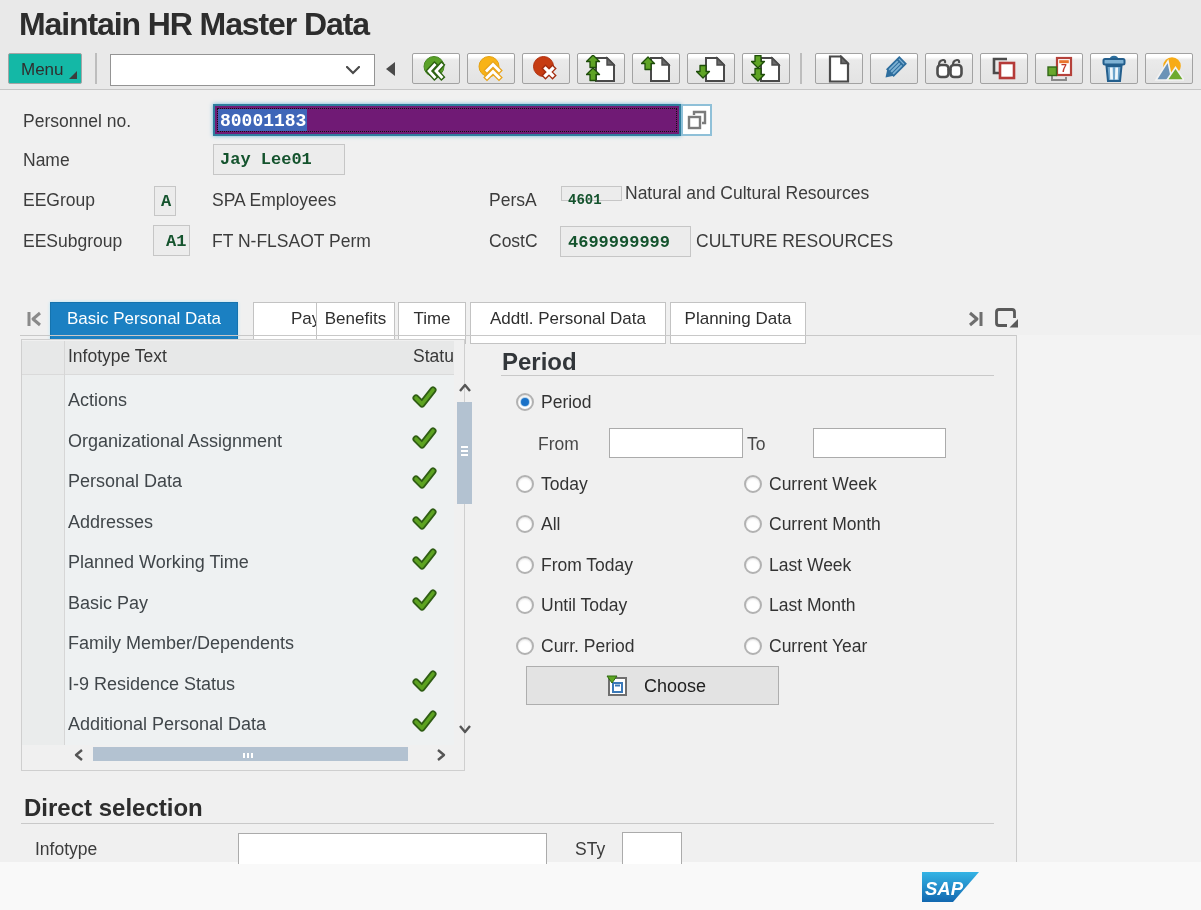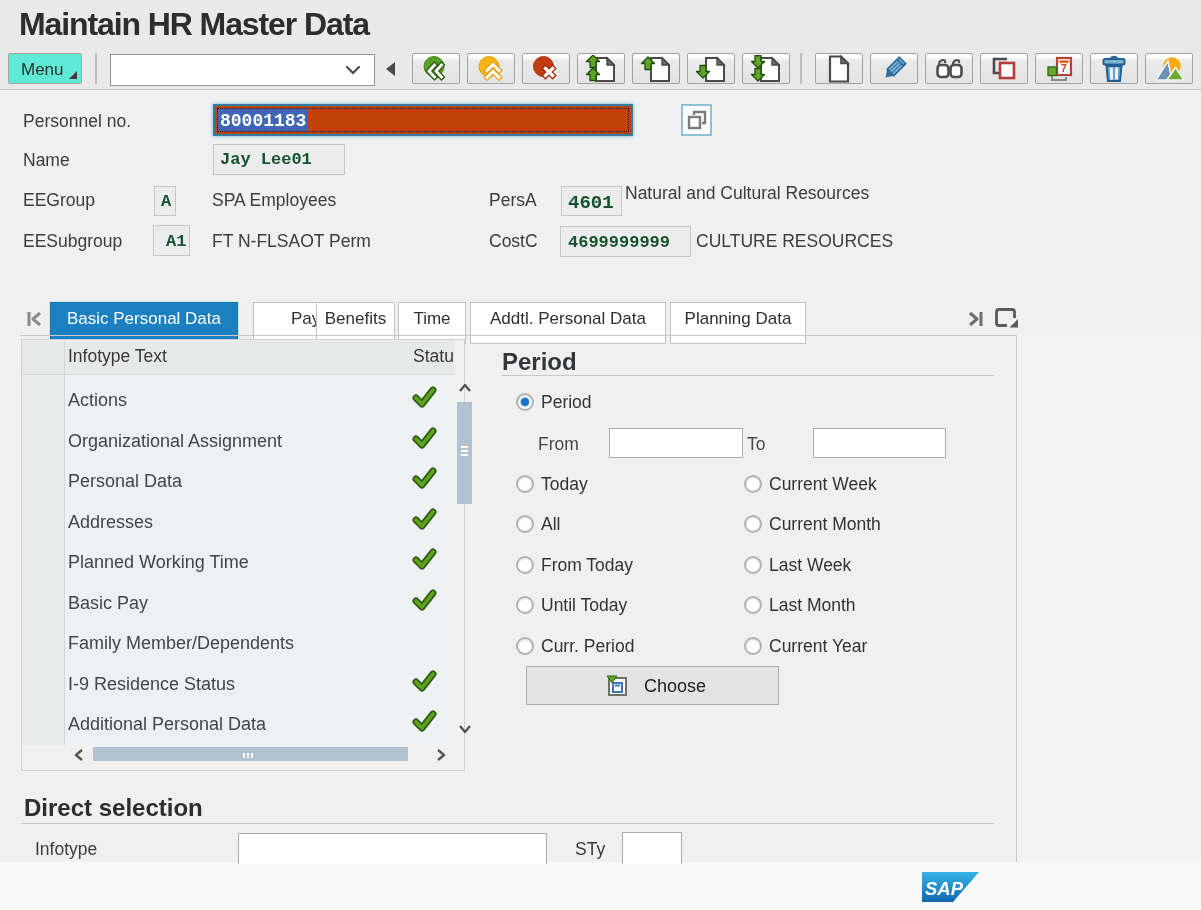--- a/index.html
+++ b/index.html
@@ -23,21 +23,21 @@
 .rlbl{position:absolute;color:#333;font-size:17.5px;line-height:17.5px;}
 .row-txt{position:absolute;left:46px;color:#40464a;font-size:18px;line-height:18px;}
 .chk{position:absolute;left:390px;width:25px;height:22px;}
 </style>
 </head>
 <body>
 
 <div class="abs" style="left:0;top:0;width:1201px;height:90px;background:#e9e9e9;border-bottom:1px solid #c6c6c6;box-sizing:border-box;"></div>
 <div class="abs" style="left:19px;top:7px;font-size:32px;line-height:34px;letter-spacing:-1.1px;font-weight:700;color:#2d2d2d;">Maintain HR Master Data</div>
 
-<div class="abs" style="left:8px;top:53px;width:74px;height:31px;background:#5eead4;border:1px solid #a5a5a5;border-radius:2px;box-sizing:border-box;">
+<div class="abs" style="left:8px;top:53px;width:74px;height:31px;background:#14b8a6;border:1px solid #a5a5a5;border-radius:2px;box-sizing:border-box;">
   <span style="position:absolute;left:12px;top:6px;font-size:17px;color:#2f2f2f;">Menu</span>
   <svg width="10" height="10" style="position:absolute;right:3px;bottom:3px;">
       <path d="M9,1 L9,9 L1,9 Z" fill="#3c3c3c"></path>
     </svg>
 </div>
 <div class="abs" style="left:95px;top:53px;width:2px;height:31px;background:#bdbdbd;"></div>
 
 <div class="abs" style="left:110px;top:54px;width:265px;height:32px;background:#fff;border:1px solid #949494;box-sizing:border-box;">
   <svg width="14" height="9" style="position:absolute;right:14px;top:11px;">
       <path d="M1,1 L7,7 L13,1" fill="none" stroke="#4a4a4a" stroke-width="2.2" stroke-linecap="round"></path>
@@ -170,39 +170,39 @@
         <path d="M7,0 L13.5,6.5 L10,6.5 L10,12.5 L4,12.5 L4,6.5 L0.5,6.5 Z" fill="#5fa425" stroke="#1e4d0a" stroke-width="1.3" stroke-linejoin="round"></path>
       </g>
   <g id="ard">
         <path d="M4,0.5 L10,0.5 L10,6.5 L13.5,6.5 L7,13 L0.5,6.5 L4,6.5 Z" fill="#5fa425" stroke="#1e4d0a" stroke-width="1.3" stroke-linejoin="round"></path>
       </g>
 </defs>
   </svg>
 
 <div class="lbl" style="left:23px;top:113px;">Personnel no.</div>
 
-<div class="abs" style="left:213px;top:104px;width:420px;height:32px;background:#c2410c;border:2px solid #2e7e9e;box-sizing:border-box;box-shadow:0 0 4px rgba(90,175,215,.9);">
+<div class="abs" style="left:213px;top:104px;width:468px;height:32px;background:#701a75;border:2px solid #2e7e9e;box-sizing:border-box;box-shadow:0 0 4px rgba(90,175,215,.9);">
   <div style="position:absolute;left:2px;top:2px;right:2px;bottom:2px;border:1px dotted #111;"></div>
   <div style="position:absolute;left:3px;top:3px;width:89px;height:22px;background:#3f66b8;"></div>
   <span style="position:absolute;left:5px;top:5px;font-family:'Liberation Mono',monospace;font-weight:700;font-size:18px;color:#fff;">80001183</span>
 </div>
 <div class="abs" style="left:681px;top:104px;width:31px;height:32px;background:#fff;border:2px solid #8fc0d8;box-sizing:border-box;">
   <svg width="22" height="22" style="position:absolute;left:3px;top:3px;" viewBox="0 0 22 22">
     <path d="M8,6 L8,3 L19,3 L19,14 L16,14" fill="none" stroke="#7b7b7b" stroke-width="2.4"></path>
     <rect x="3" y="8" width="11" height="11" fill="#fff" stroke="#7b7b7b" stroke-width="2.4"></rect>
   </svg>
 </div>
 <div class="lbl" style="left:23px;top:152px;">Name</div>
 <div class="rofield" style="left:213px;top:144px;width:132px;height:31px;font-size:17px;padding:5px 0 0 6px;">Jay Lee01</div>
 
 <div class="lbl" style="left:23px;top:192px;">EEGroup</div>
 <div class="rofield" style="left:154px;top:186px;width:22px;height:30px;font-size:17px;padding:5px 0 0 6px;">A</div>
 <div class="lbl" style="left:212px;top:192px;">SPA Employees</div>
 <div class="lbl" style="left:489px;top:192px;">PersA</div>
-<div class="rofield" style="left:561px;top:186px;width:61px;height:30px;font-size:19px;padding:5px 0 0 6px;">4601</div>
+<div class="rofield" style="left:561px;top:186px;width:61px;height:15px;font-size:14px;padding:5px 0 0 6px;">4601</div>
 <div class="lbl" style="left:625px;top:185px;">Natural and Cultural Resources</div>
 
 <div class="lbl" style="left:23px;top:233px;">EESubgroup</div>
 <div class="rofield" style="left:153px;top:225px;width:37px;height:31px;font-size:17px;padding:6px 0 0 12px;">A1</div>
 <div class="lbl" style="left:212px;top:233px;">FT N-FLSAOT Perm</div>
 <div class="lbl" style="left:489px;top:233px;">CostC</div>
 <div class="rofield" style="left:560px;top:226px;width:131px;height:31px;font-size:17px;padding:6px 0 0 7px;">4699999999</div>
 <div class="lbl" style="left:696px;top:233px;">CULTURE RESOURCES</div>
 
 <div class="abs" style="left:1016px;top:335px;width:185px;height:527px;background:#f3f3f3;border-left:1px solid #cccccc;box-sizing:border-box;"></div>

